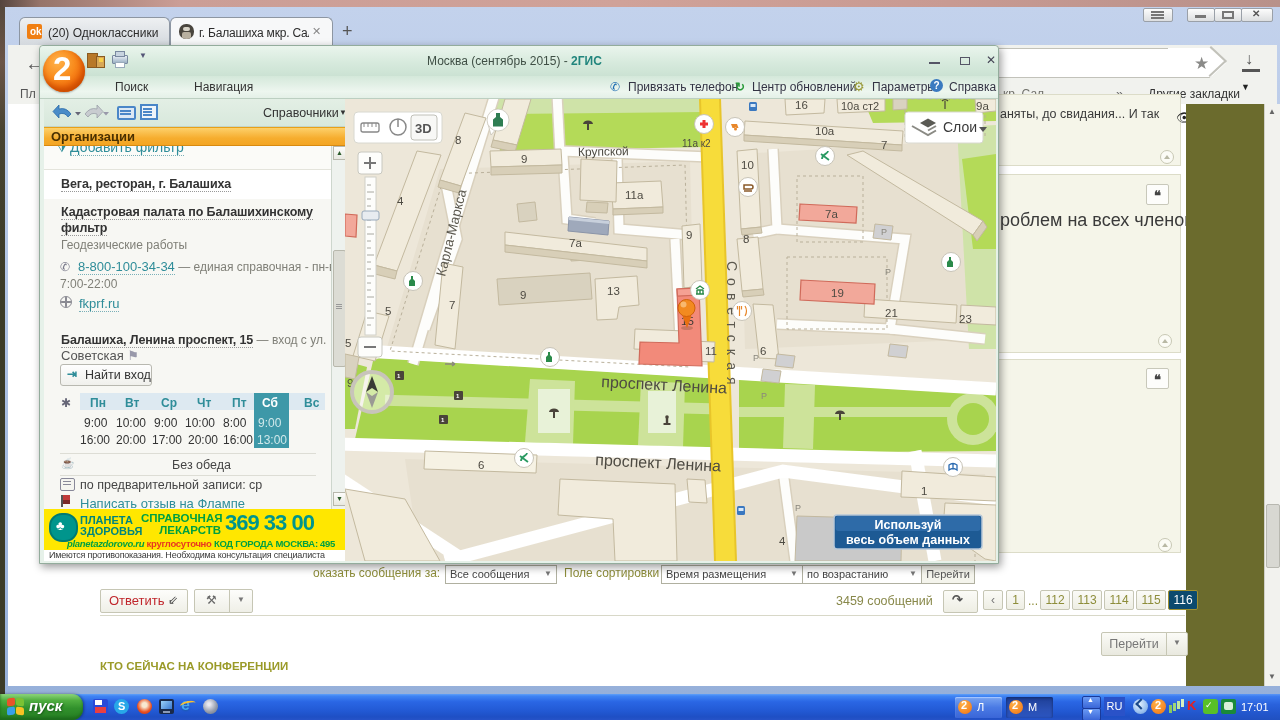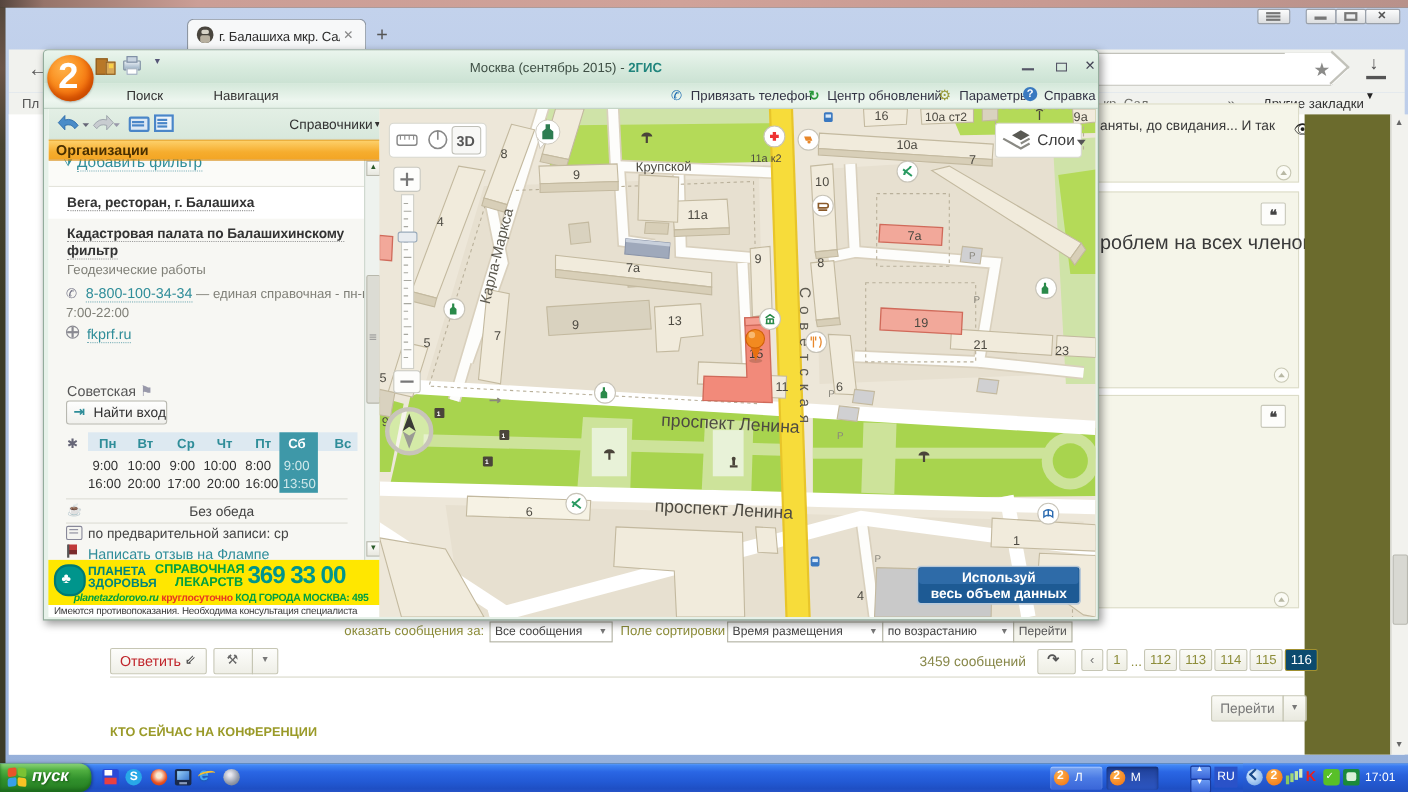--- a/index.html
+++ b/index.html
@@ -51,20 +51,26 @@
   .trayicon{position:absolute;top:699px;width:15px;height:15px;border-radius:2px;}
 </style>
 </head>
 <body>
 <div id="screen">
   <div class="abs" id="wall-top"></div>
   <div class="abs" id="wall-left"></div>
 
   <div class="abs" id="browser">
 
+    <div class="abs tab" id="tab1">
+      <div class="abs" style="left:7px;top:6px;width:15px;height:15px;background:#f07f13;border-radius:2px;">
+          <span style="position:absolute;left:3px;top:2px;font-size:10px;font-weight:bold;color:#fff;">ok</span>
+        </div>
+      <div class="abs tabtxt" style="left:28px;top:8px;width:115px;">(20) Одноклассники</div>
+    </div>
     <div class="abs tab" id="tab2">
       <div class="abs" style="left:8px;top:6px;width:15px;height:15px;background:#49453e;border-radius:7px;overflow:hidden;">
           <div style="position:absolute;left:4px;top:3px;width:7px;height:4px;background:#d8d4c8;border-radius:2px;"></div>
           <div style="position:absolute;left:3px;top:8px;width:9px;height:7px;background:#b8b0a0;border-radius:2px;"></div>
         </div>
       <div class="abs tabtxt" style="left:28px;top:8px;width:110px;letter-spacing:-0.2px;">г. Балашиха мкр. Салть</div>
       <div class="abs" style="left:141px;top:7px;font-size:11px;color:#888;">✕</div>
     </div>
     <div class="abs" style="left:337px;top:14px;font-size:18px;color:#555;">+</div>
 
@@ -230,20 +236,21 @@
       <div class="abs pgray nw" style="left:17px;top:139px;">Геодезические работы</div>
       <div class="abs" style="left:16px;top:161px;font-size:12px;color:#778;">✆</div>
       <div class="abs nw" style="left:34px;top:160px;font-size:13px;"><span class="glink dot">8-800-100-34-34</span><span class="pgray"> — единая справочная - пн-вс</span></div>
       <div class="abs pgray nw" style="left:16px;top:178px;">7:00-22:00</div>
       <div class="abs" style="left:16px;top:197px;width:10px;height:10px;border-radius:6px;border:1.5px solid #8a8a92;overflow:hidden;">
           <div style="position:absolute;left:3.5px;top:-1px;width:2.5px;height:12px;background:#8a8a92;"></div>
           <div style="position:absolute;left:-1px;top:3.5px;width:12px;height:2.5px;background:#8a8a92;"></div>
         </div>
       <div class="abs nw" style="left:35px;top:197px;font-size:13px;"><span class="glink dot">fkprf.ru</span></div>
 
+      <div class="abs nw" style="left:17px;top:233px;font-size:13px;"><span class="pbold dotg">Балашиха, Ленина проспект, 15</span><span class="pgray"> — вход с ул.</span></div>
       <div class="abs nw" style="left:17px;top:249px;font-size:13px;color:#555;">Советская <span style="color:#99a;">⚑</span></div>
 
       <div class="abs" style="left:16px;top:265px;width:90px;height:20px;background:linear-gradient(180deg,#fefefe,#f0f0ec);border:1px solid #b8b8b0;border-radius:3px;">
         <span style="position:absolute;left:6px;top:2px;font-size:12px;color:#2f8d99;font-weight:bold;">⇥</span>
         <span style="position:absolute;left:24px;top:3px;font-size:12.5px;color:#333;">Найти вход</span>
         </div>
 
       <div class="abs" style="left:17px;top:297px;font-size:12px;color:#667;">✱</div>
       <div class="abs" style="left:36px;top:294px;width:245px;height:17px;background:#dde9f1;"></div>
       <div class="abs" style="left:210px;top:294px;width:35px;height:55px;background:#3e98a8;"></div>
@@ -263,21 +270,21 @@
           <span style="position:absolute;left:105px;">10:00</span>
           <span style="position:absolute;left:143px;">8:00</span>
           <span style="position:absolute;left:178px;color:#cfe8ea;">9:00</span>
         </div>
       <div class="abs nw" style="left:36px;top:334px;font-size:12px;color:#333;">
         <span style="position:absolute;left:0px;">16:00</span>
           <span style="position:absolute;left:36px;">20:00</span>
           <span style="position:absolute;left:72px;">17:00</span>
           <span style="position:absolute;left:108px;">20:00</span>
           <span style="position:absolute;left:143px;">16:00</span>
-          <span style="position:absolute;left:177px;color:#cfe8ea;">13:50</span>
+          <span style="position:absolute;left:177px;color:#cfe8ea;">13:00</span>
         </div>
       <div class="abs" style="left:16px;top:354px;width:256px;height:1px;background:#ddddd5;"></div>
       <div class="abs" style="left:17px;top:358px;font-size:11px;color:#556;">☕</div>
       <div class="abs" style="left:128px;top:359px;font-size:12.5px;color:#444;">Без обеда</div>
       <div class="abs" style="left:16px;top:376px;width:256px;height:1px;background:#ddddd5;"></div>
       <div class="abs" style="left:16px;top:379px;width:13px;height:11px;border:1px solid #889;border-radius:2px;background:#f4f4f0;">
           <div style="position:absolute;left:2px;top:2px;width:8px;height:1px;background:#889;box-shadow:0 3px 0 #889;"></div>
         </div>
       <div class="abs nw" style="left:36px;top:379px;font-size:12.5px;color:#444;">по предварительной записи: ср</div>
       <div class="abs" style="left:18px;top:396px;width:8px;height:5px;background:#c03a3a;"></div>

